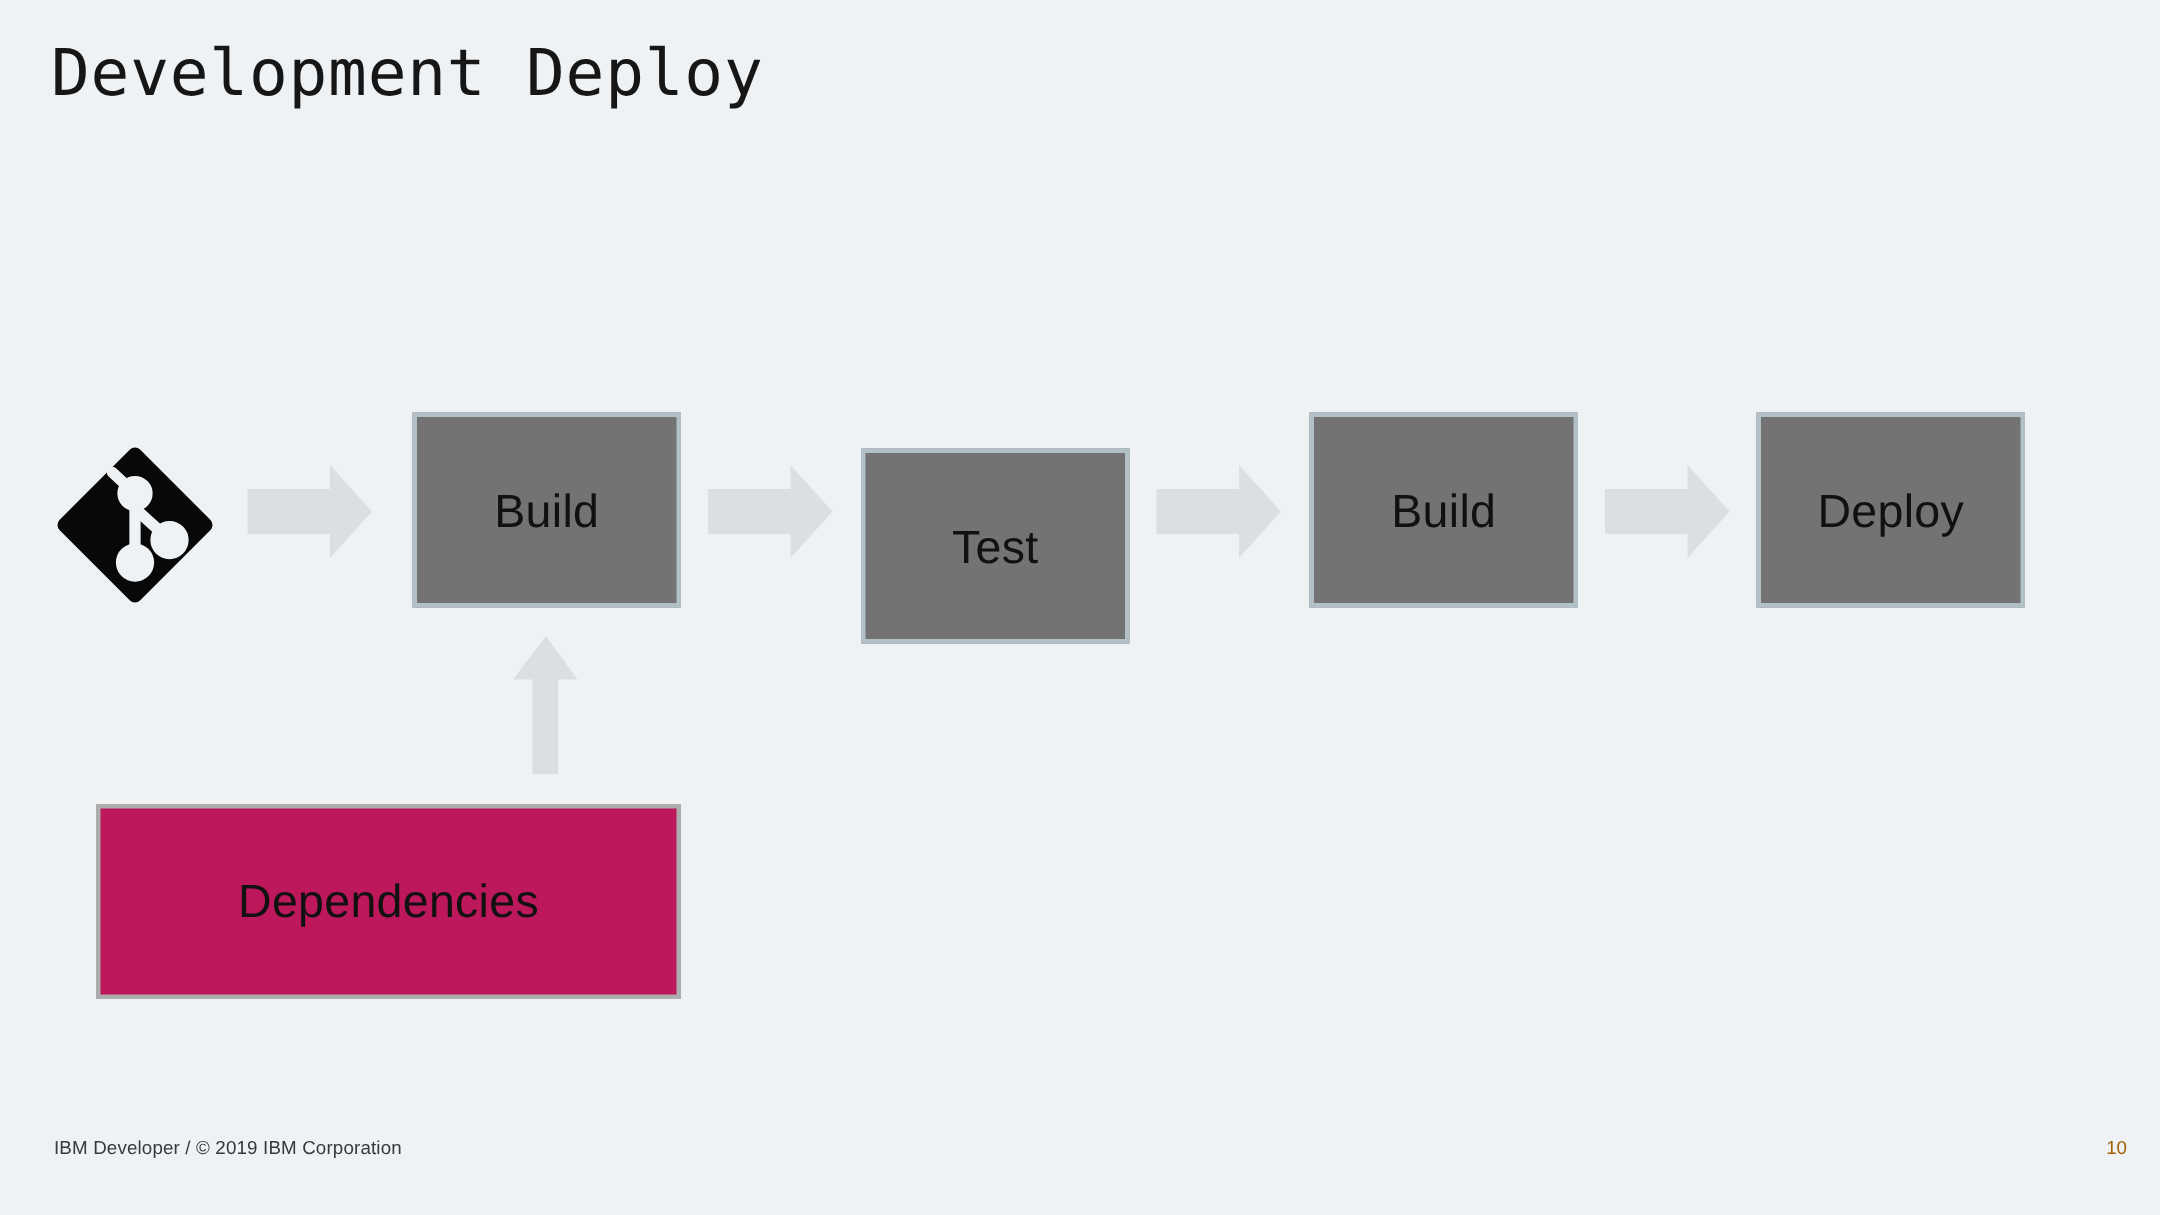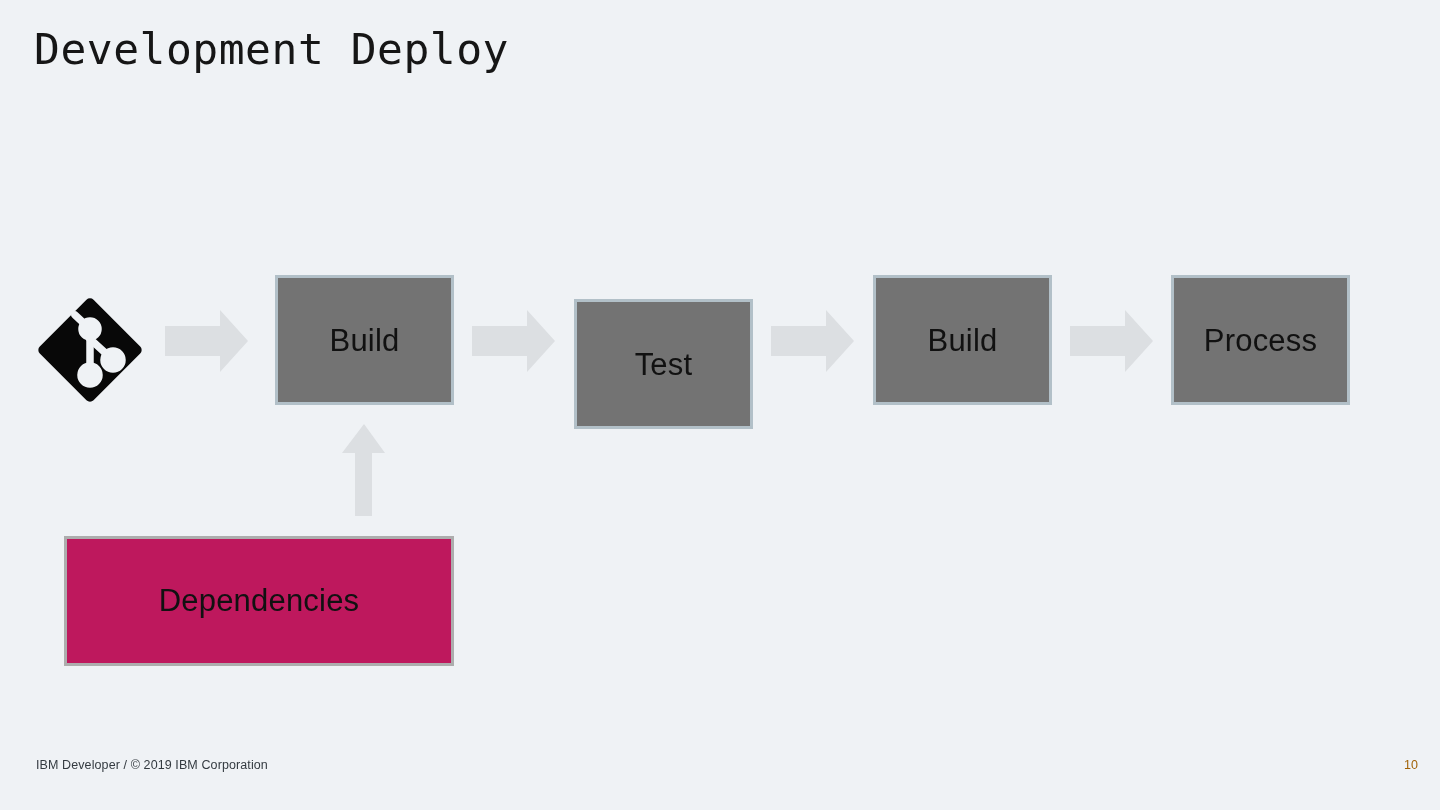--- a/index.html
+++ b/index.html
@@ -175,21 +175,21 @@
 
   <div class="proc-box" id="box-test">
     <span class="proc-label">Test</span>
   </div>
 
   <div class="proc-box" id="box-merge">
     <span class="proc-label">Build</span>
   </div>
 
   <div class="proc-box" id="box-deploy">
-    <span class="proc-label">Process</span>
+    <span class="proc-label">Deploy</span>
   </div>
 
   <div id="box-dependencies">
     <span class="proc-label">Dependencies</span>
   </div>
 
 </div>
 
 <div id="footer-text">IBM Developer / © 2019 IBM Corporation</div>
 

